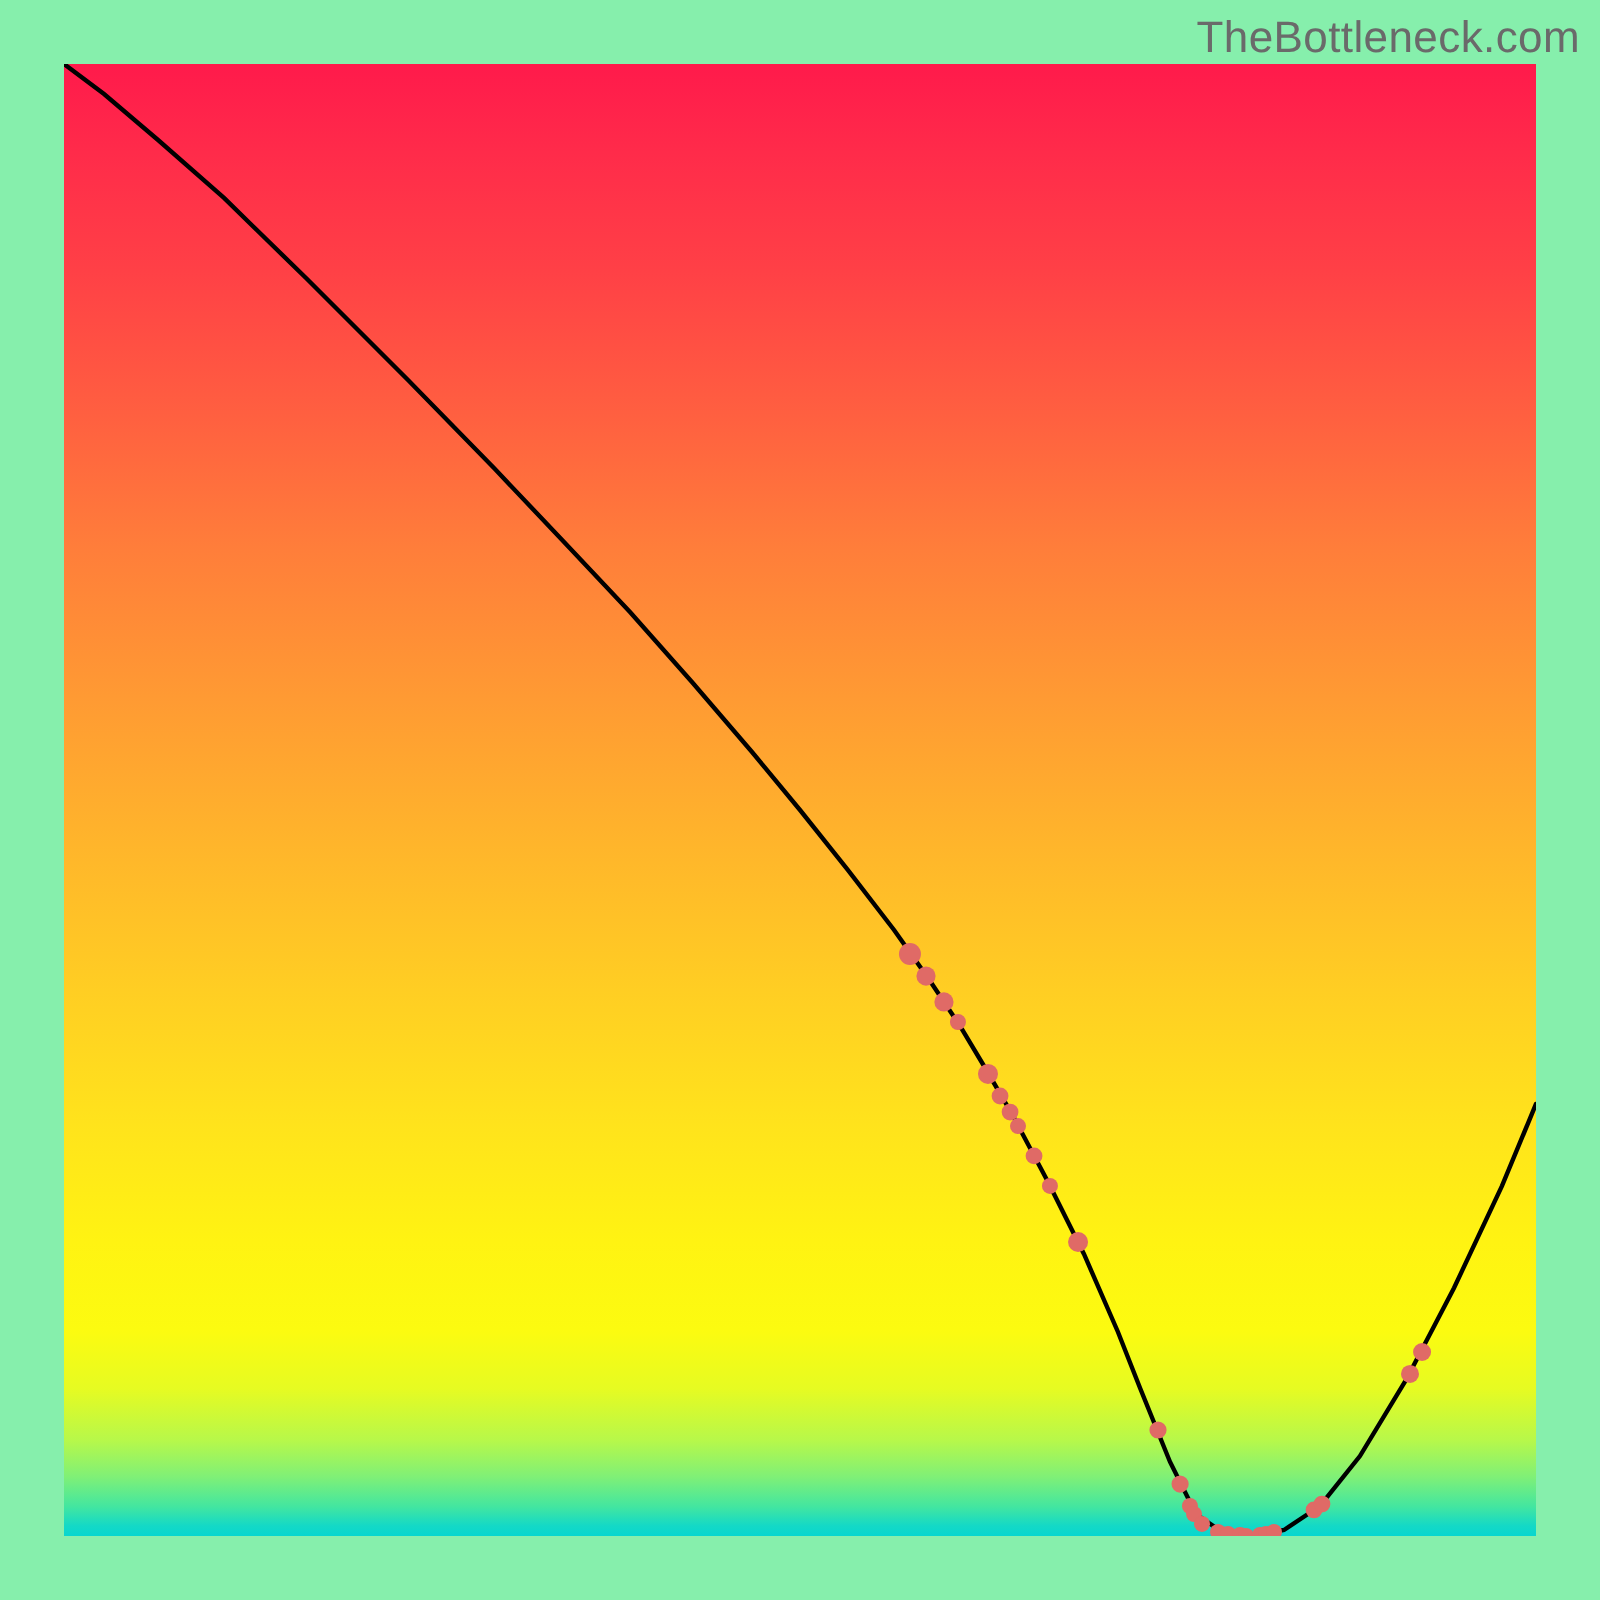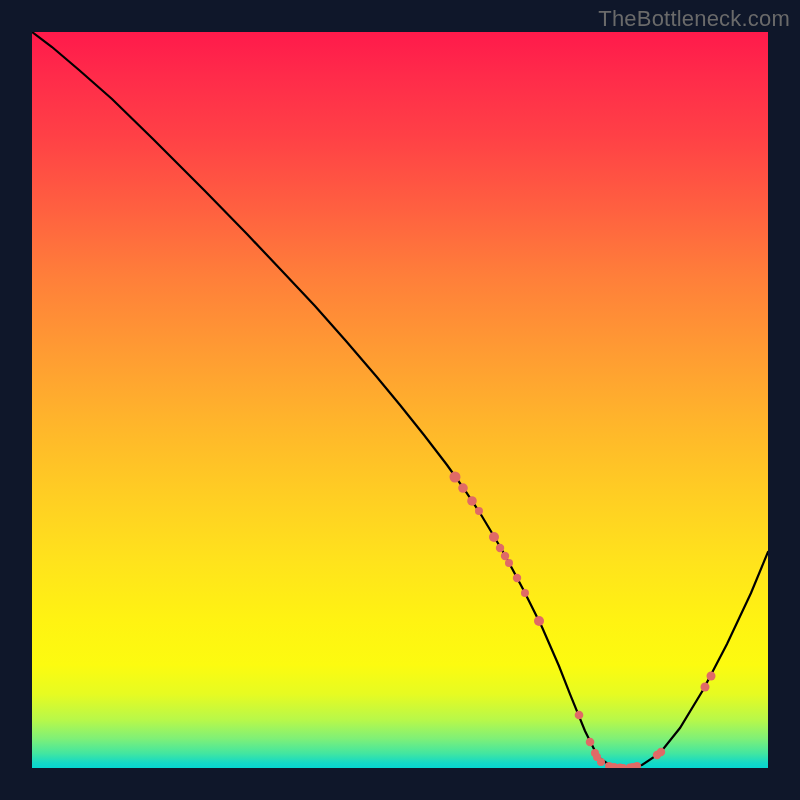--- a/index.html
+++ b/index.html
@@ -8,21 +8,21 @@
     width: 800px;
     height: 800px;
     background: #000;
     overflow: hidden;
     font-family: Arial, Helvetica, sans-serif;
   }
   .stage {
     position: relative;
     width: 800px;
     height: 800px;
-    background: #0f172a;
+    background: #86efac;
   }
   .plot {
     position: absolute;
     left: 32px;
     top: 32px;
     width: 736px;
     height: 736px;
     overflow: hidden;
   }
   .gradient {

